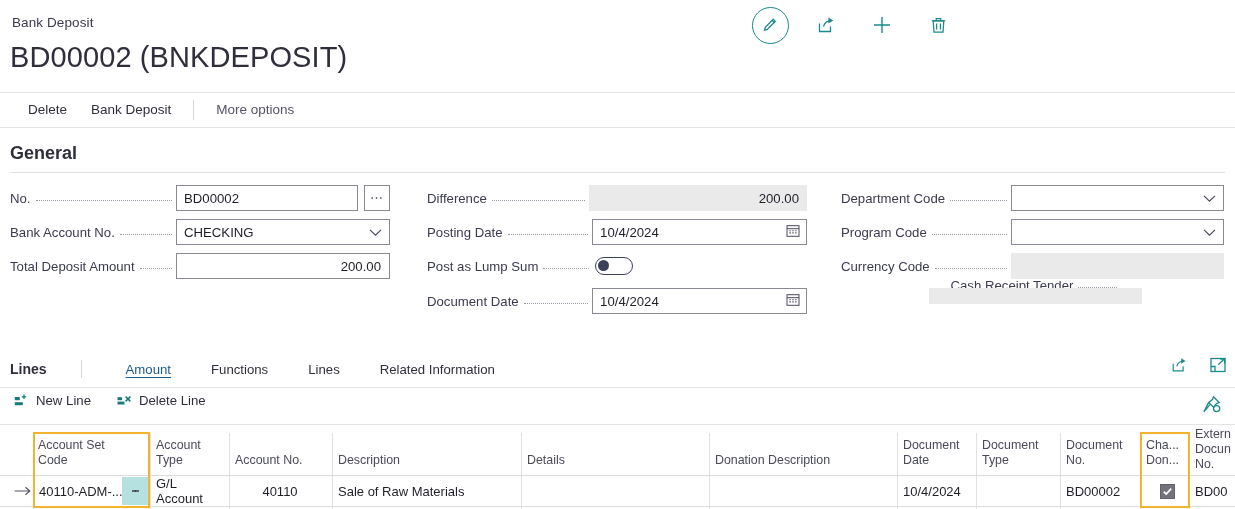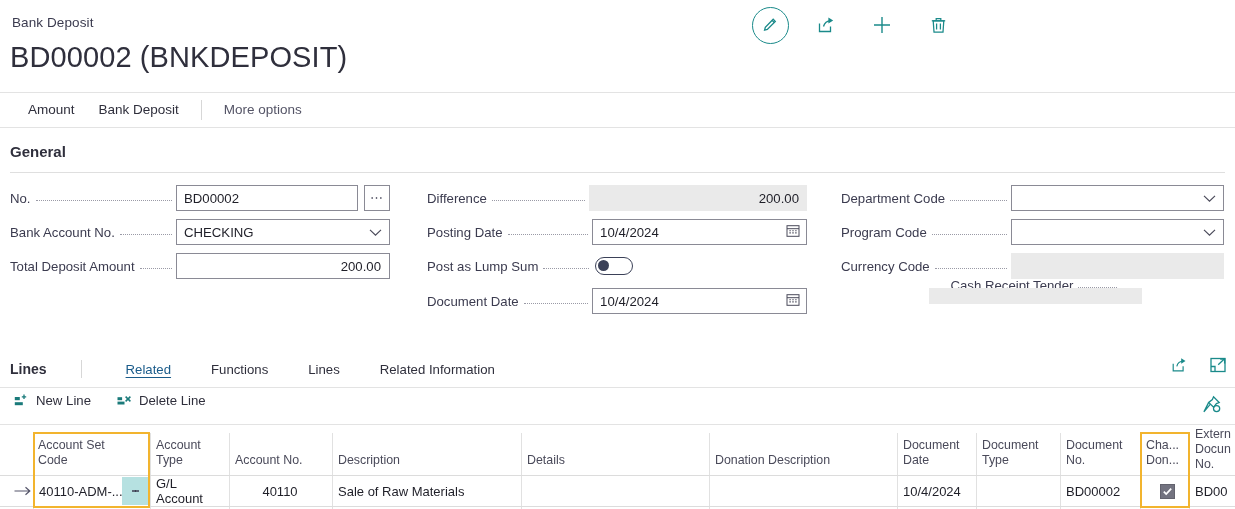--- a/index.html
+++ b/index.html
@@ -53,21 +53,21 @@
     line-height: 34px;
   }
   .ribbon .mi.muted { color: #545466; }
   .ribbon .sep {
     width: 1px; height: 20px; background: #d7d7d7; margin: 0 10px;
   }
 
   
   .general-title {
     position: absolute; left: 10px; top: 143px;
-    font-size: 15px; font-weight: 700; color: #2f2f3c;
+    font-size: 18px; font-weight: 700; color: #2f2f3c;
   }
   .hr-general {
     position: absolute; left: 10px; top: 172px; width: 1215px; height: 1px;
     background: #dfdfdf;
   }
 
   .fieldrow {
     position: absolute; display: flex; align-items: center; height: 26px;
   }
   .flabel {
@@ -244,21 +244,21 @@
         <path d="M4.2 5.8 H14.8 L14 17 H5 Z"></path>
         <path d="M2.8 5.8 H16.2"></path>
         <path d="M7.2 5.6 V3.6 H11.8 V5.6"></path>
         <path d="M7.6 8.5 V14.4 M11.4 8.5 V14.4"></path>
       </svg>
     </div>
   </div>
 </div>
 
 <div class="ribbon">
-  <div class="mi">Amount</div>
+  <div class="mi">Delete</div>
   <div class="mi">Bank Deposit</div>
   <div class="sep"></div>
   <div class="mi muted">More options</div>
 </div>
 
 <div class="general-title">General</div>
 <div class="hr-general"></div>
 
 <div class="fieldrow" style="left:10px; top:185px; width:380px;">
   <div class="flabel" style="width:162px;">
@@ -396,21 +396,21 @@
     <span class="dots"></span>
   </div>
   <div class="ctl readonly" style="width:213px; margin-left:4px;">
     <span></span>
   </div>
 </div>
 
 <div class="lines-bar">
   <span class="ltitle">Lines</span>
   <span class="vsep"></span>
-  <span class="mi active">Related</span>
+  <span class="mi active">Amount</span>
   <span class="mi">Functions</span>
   <span class="mi">Lines</span>
   <span class="mi">Related Information</span>
 </div>
 
 <div class="lines-right">
   <span>
     <svg width="19" height="18" viewBox="0 0 21 20" fill="none" stroke="#1a8a8a" stroke-width="1.3">
       <path d="M3.5 8.5 V16.5 H14.5 V11.5"></path>
       <path d="M7.5 11.5 C8.5 7.5 11.5 5.8 15 5.6"></path>

